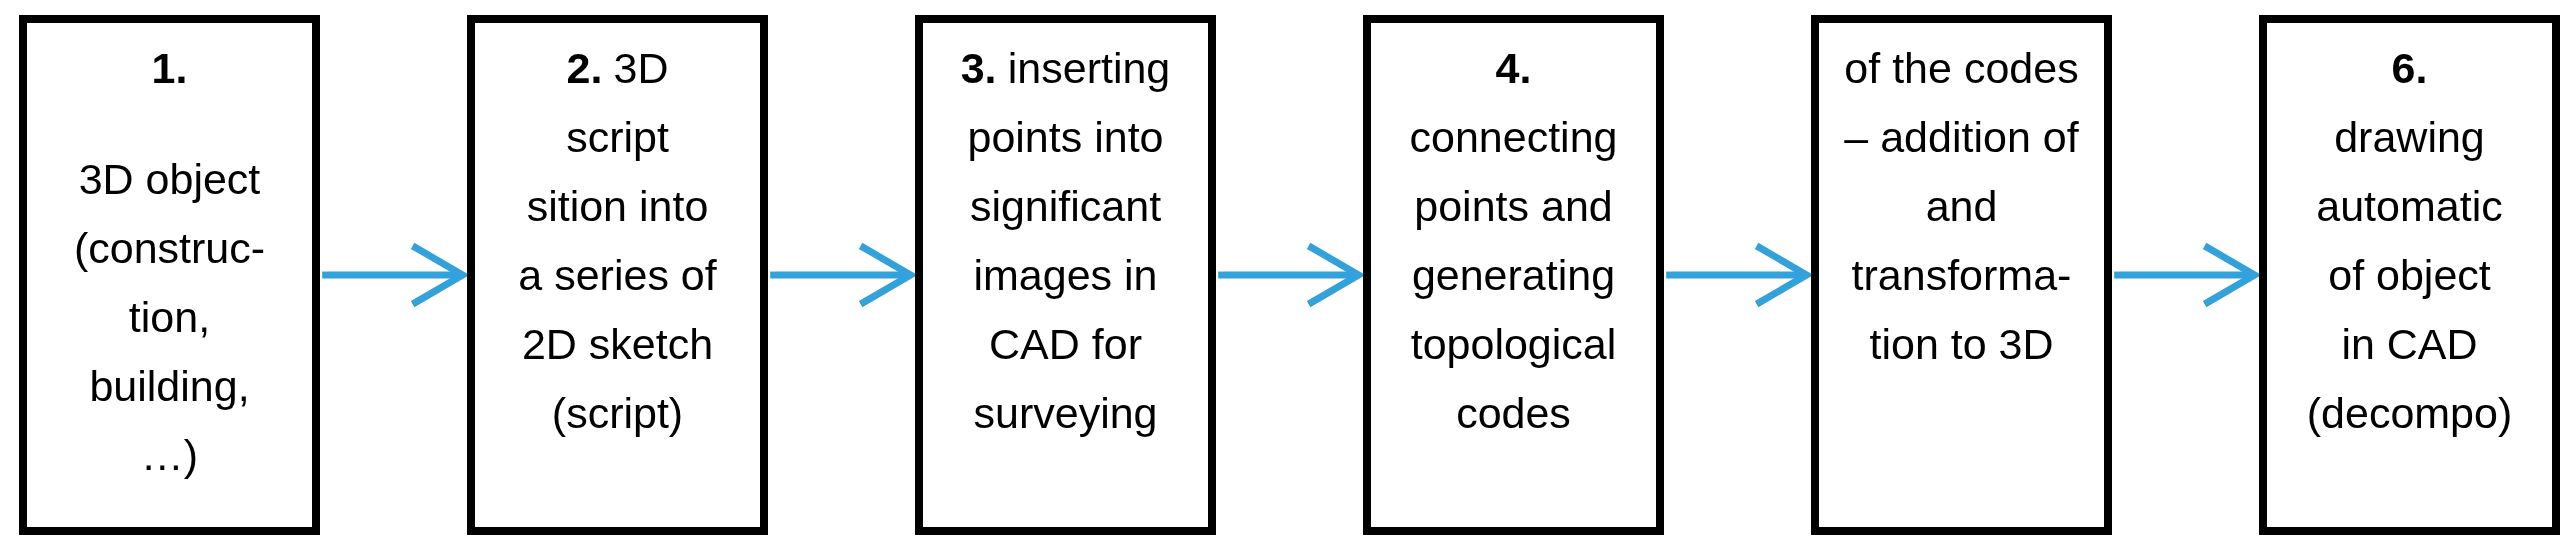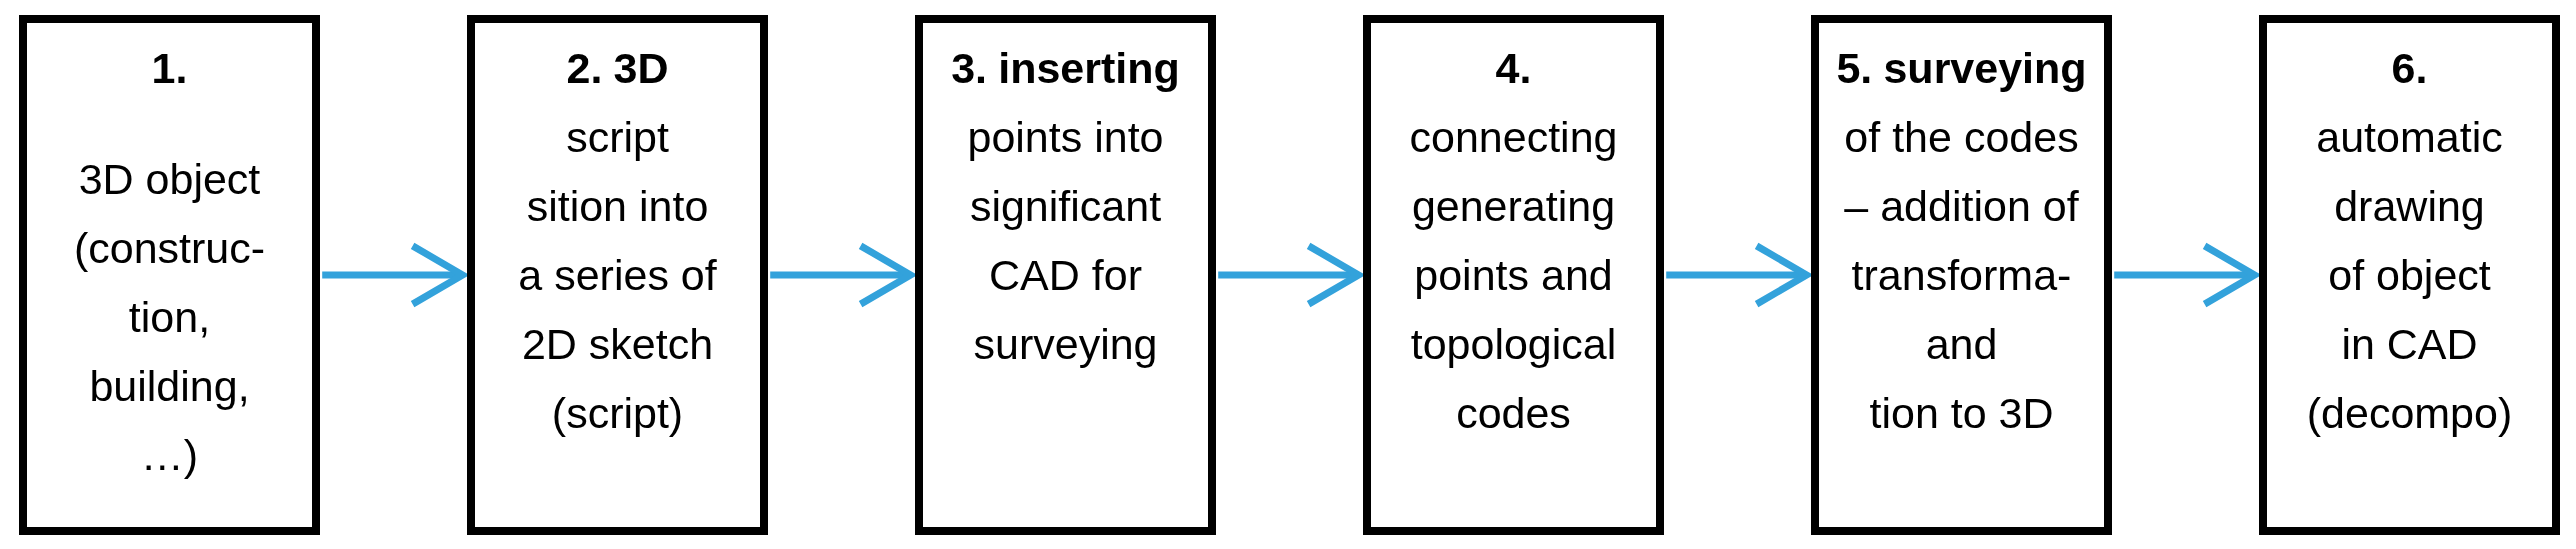--- a/index.html
+++ b/index.html
@@ -27,21 +27,21 @@
     border:8.5px solid var(--border);
     background:var(--bg);
     padding-top:10.8px;
     text-align:center;
     font-size:43px;
     line-height:69px;
     overflow:hidden;
   }
   .line{white-space:nowrap;}
   .num{font-weight:700;}
-  .rest{margin-left:0.26em;font-weight:bold;}
+  .rest{margin-left:0.26em;}
   .spacer{height:42px;}
   .arrow{
     flex:1 1 auto;
     display:flex;
     align-items:center;
     justify-content:center;
     min-width:0;
   }
   .arrow svg{
     width:100%;
@@ -84,66 +84,66 @@
     <svg viewBox="0 0 200 120" preserveAspectRatio="none">
       <line x1="3" y1="60" x2="188" y2="60" stroke-width="7" vector-effect="non-scaling-stroke" stroke="#33a2db"></line>
       <polyline points="126,22 194,60 126,98" fill="none" stroke-width="7" vector-effect="non-scaling-stroke" stroke="#33a2db"></polyline>
     </svg>
   </div>
 
   <div class="box">
     <div class="line"><span class="num">3.</span><span class="rest">inserting</span></div>
     <div class="line">points into</div>
     <div class="line">significant</div>
+    <div class="line">images in</div>
     <div class="line">CAD for</div>
     <div class="line">surveying</div>
   </div>
 
   <div class="arrow">
     <svg viewBox="0 0 200 120" preserveAspectRatio="none">
       <line x1="3" y1="60" x2="188" y2="60" stroke-width="7" vector-effect="non-scaling-stroke" stroke="#33a2db"></line>
       <polyline points="126,22 194,60 126,98" fill="none" stroke-width="7" vector-effect="non-scaling-stroke" stroke="#33a2db"></polyline>
     </svg>
   </div>
 
   <div class="box">
     <div class="line"><span class="num">4.</span></div>
     <div class="line">connecting</div>
+    <div class="line">points and</div>
     <div class="line">generating</div>
-    <div class="line">points and</div>
     <div class="line">topological</div>
     <div class="line">codes</div>
   </div>
 
   <div class="arrow">
     <svg viewBox="0 0 200 120" preserveAspectRatio="none">
       <line x1="3" y1="60" x2="188" y2="60" stroke-width="7" vector-effect="non-scaling-stroke" stroke="#33a2db"></line>
       <polyline points="126,22 194,60 126,98" fill="none" stroke-width="7" vector-effect="non-scaling-stroke" stroke="#33a2db"></polyline>
     </svg>
   </div>
 
   <div class="box">
-    <div class="line"><span class="num">5.</span><span class="rest">surveying</span></div>
     <div class="line">of the codes</div>
     <div class="line">– addition of</div>
+    <div class="line">and</div>
     <div class="line">transforma-</div>
-    <div class="line">and</div>
     <div class="line">tion to 3D</div>
   </div>
 
   <div class="arrow">
     <svg viewBox="0 0 200 120" preserveAspectRatio="none">
       <line x1="3" y1="60" x2="188" y2="60" stroke-width="7" vector-effect="non-scaling-stroke" stroke="#33a2db"></line>
       <polyline points="126,22 194,60 126,98" fill="none" stroke-width="7" vector-effect="non-scaling-stroke" stroke="#33a2db"></polyline>
     </svg>
   </div>
 
   <div class="box">
     <div class="line"><span class="num">6.</span></div>
+    <div class="line">drawing</div>
     <div class="line">automatic</div>
-    <div class="line">drawing</div>
     <div class="line">of object</div>
     <div class="line">in CAD</div>
     <div class="line">(decompo)</div>
   </div>
 
 </div>
 
 
 </body></html>

